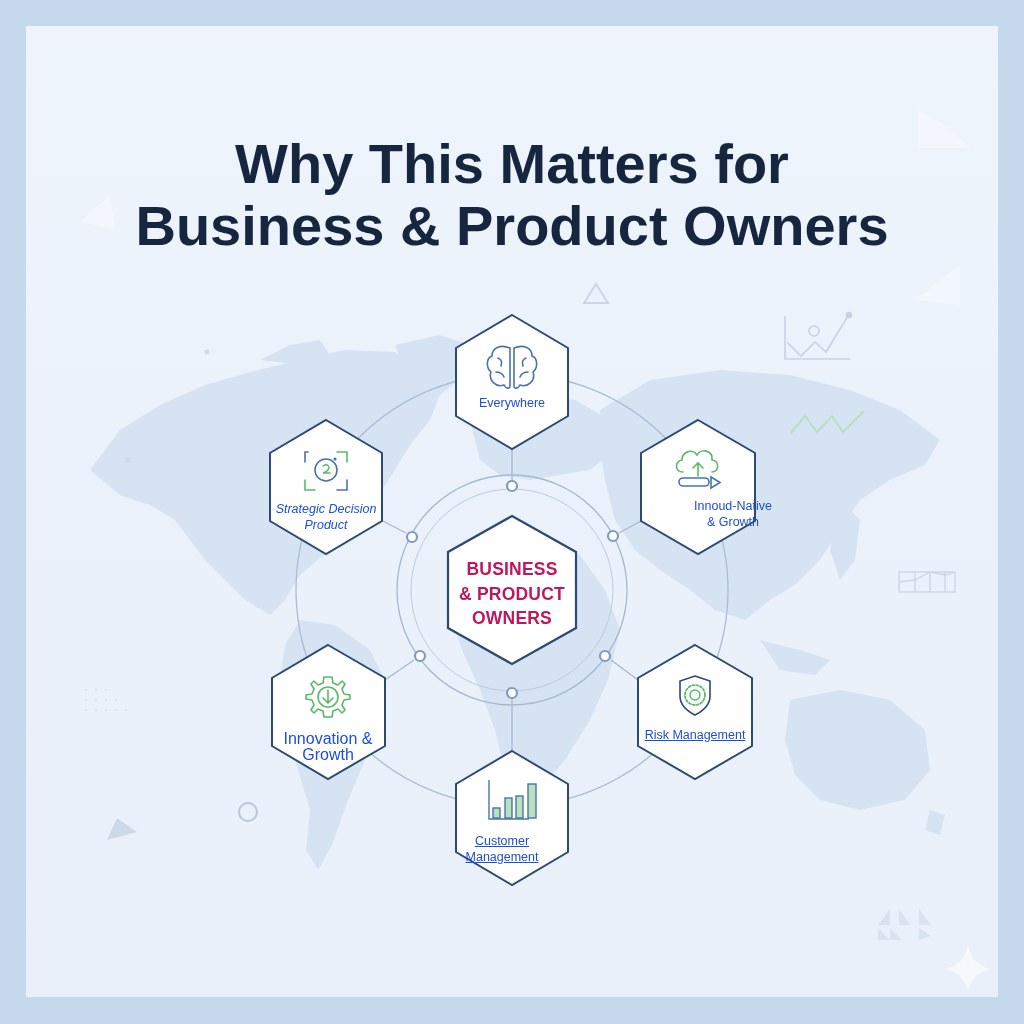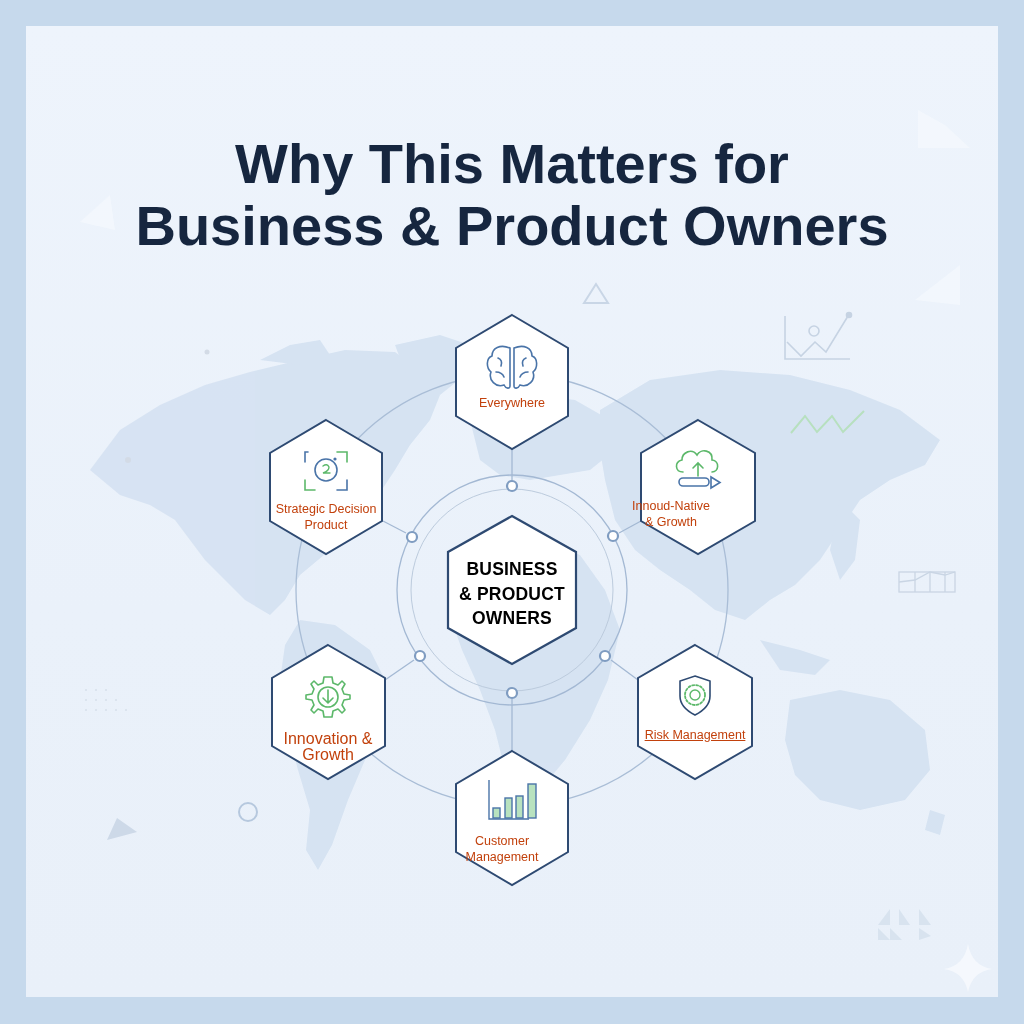--- a/index.html
+++ b/index.html
@@ -2,22 +2,22 @@
 <html><head>
 <meta charset="utf-8">
 <style>
   html,body{margin:0;padding:0;}
   body{width:1024px;height:1024px;background:#c6d9ec;position:relative;overflow:hidden;font-family:"Liberation Sans",sans-serif;}
   .card{position:absolute;left:26px;top:26px;width:972px;height:971px;background:linear-gradient(180deg,#eef4fc 0%,#eaf1fa 60%,#e9f0f9 100%);overflow:hidden;}
   .title{position:absolute;left:0;width:1024px;text-align:center;color:#16263f;font-weight:700;font-size:56px;line-height:56px;letter-spacing:0px;}
   .title.l1{top:136px;}
   .title.l2{top:198px;}
   svg.layer{position:absolute;left:0;top:0;width:1024px;height:1024px;}
-  .hexlabel{position:absolute;text-align:center;color:#c2410c;font-size:12.5px;line-height:16px;}
-  .centerlabel{position:absolute;text-align:center;color:#000000;font-weight:700;font-size:17.5px;line-height:24.5px;letter-spacing:0.2px;}
+  .hexlabel{position:absolute;text-align:center;color:#1d4ed8;font-size:12.5px;line-height:16px;}
+  .centerlabel{position:absolute;text-align:center;color:#be185d;font-weight:700;font-size:17.5px;line-height:24.5px;letter-spacing:0.2px;}
 </style>
 </head>
 <body>
 
 <div class="card"></div>
 
 <svg class="layer" viewBox="0 0 1024 1024">
   <g fill="#d3e1f1" opacity="0.85">
 
     <path d="M90 470 L120 430 L160 405 L205 385 L250 372 L300 360 L345 350 L395 352 L420 370 L440 395 L430 420 L410 445 L395 470 L375 500 L350 520 L330 550 L300 575 L285 600 L270 615 L245 600 L225 580 L205 560 L190 540 L175 520 L150 505 L120 495 Z"></path>
@@ -172,35 +172,35 @@
     <rect x="493" y="808" width="7" height="10" fill="#b8e2bf" stroke="#4a74a8"></rect>
     <rect x="505" y="798" width="7" height="20" fill="#b8e2bf" stroke="#4a74a8"></rect>
     <rect x="516" y="796" width="7" height="22" fill="#b8e2bf" stroke="#4a74a8"></rect>
     <rect x="528" y="784" width="8" height="34" fill="#b8e2bf" stroke="#4a74a8"></rect>
   </g>
 </svg>
 
 <div class="hexlabel" style="left:456px;top:395px;width:112px;">
   <span>Everywhere</span>
 </div>
-<div class="hexlabel" style="left:266px;top:501px;width:120px;">
+<div class="hexlabel" style="left:266px;top:501px;width:120px;font-style:italic;">
   <div>Strategic Decision</div>
   <div>Product</div>
 </div>
-<div class="hexlabel" style="left:609px;top:498px;width:124px;">
+<div class="hexlabel" style="left:671px;top:498px;width:124px;">
   <div>Innoud-Native</div>
   <div>&amp; Growth</div>
 </div>
 <div class="hexlabel" style="left:266px;top:731px;width:124px;font-size:16px;">
   <span>Innovation &amp; Growth</span>
 </div>
 <div class="hexlabel" style="left:634px;top:727px;width:122px;text-decoration:underline;">
   <span>Risk Management</span>
 </div>
-<div class="hexlabel" style="left:456px;top:833px;width:92px;">
+<div class="hexlabel" style="left:456px;top:833px;width:92px;text-decoration:underline;">
   <div>Customer</div>
   <div>Management</div>
 </div>
 
 <div class="centerlabel" style="left:448px;top:557px;width:128px;">
   <div>BUSINESS</div>
   <div>&amp; PRODUCT</div>
   <div>OWNERS</div>
 </div>
 

